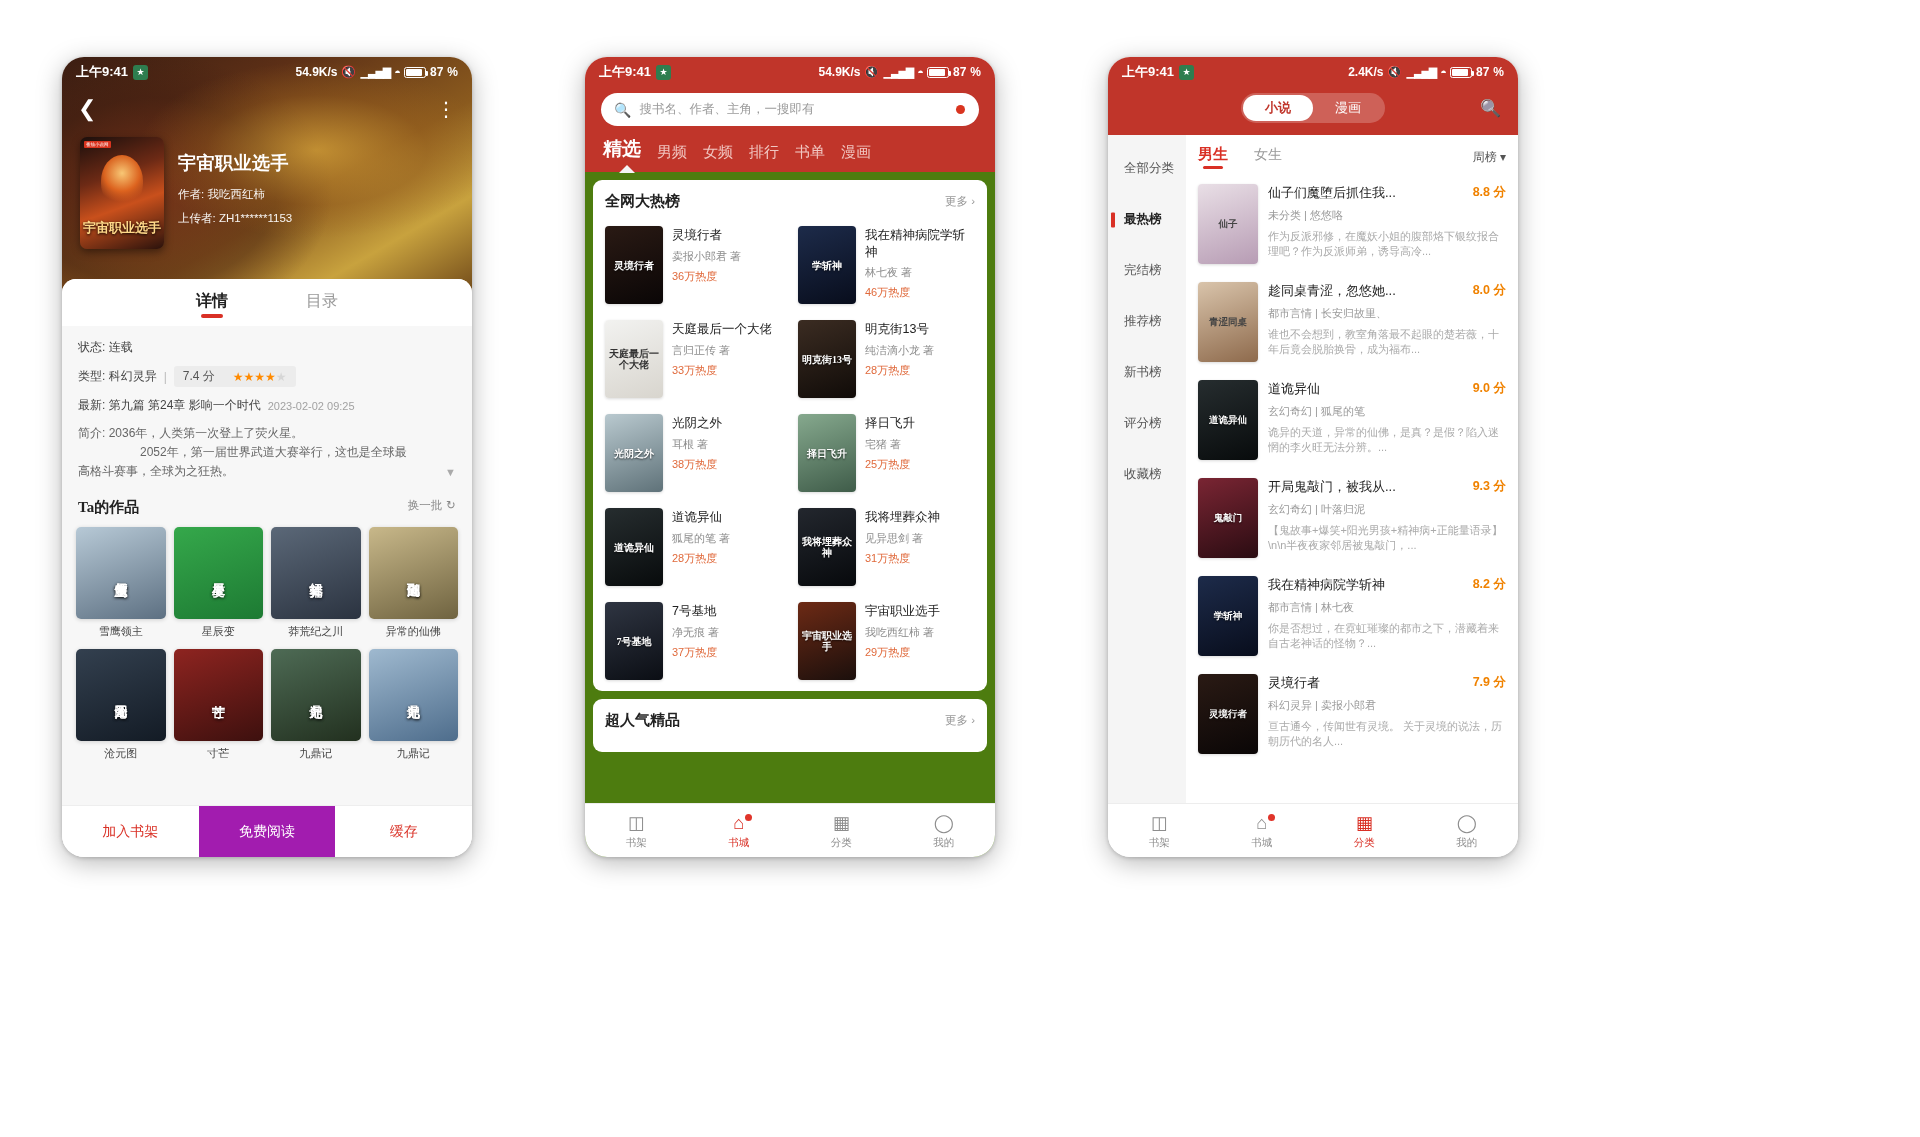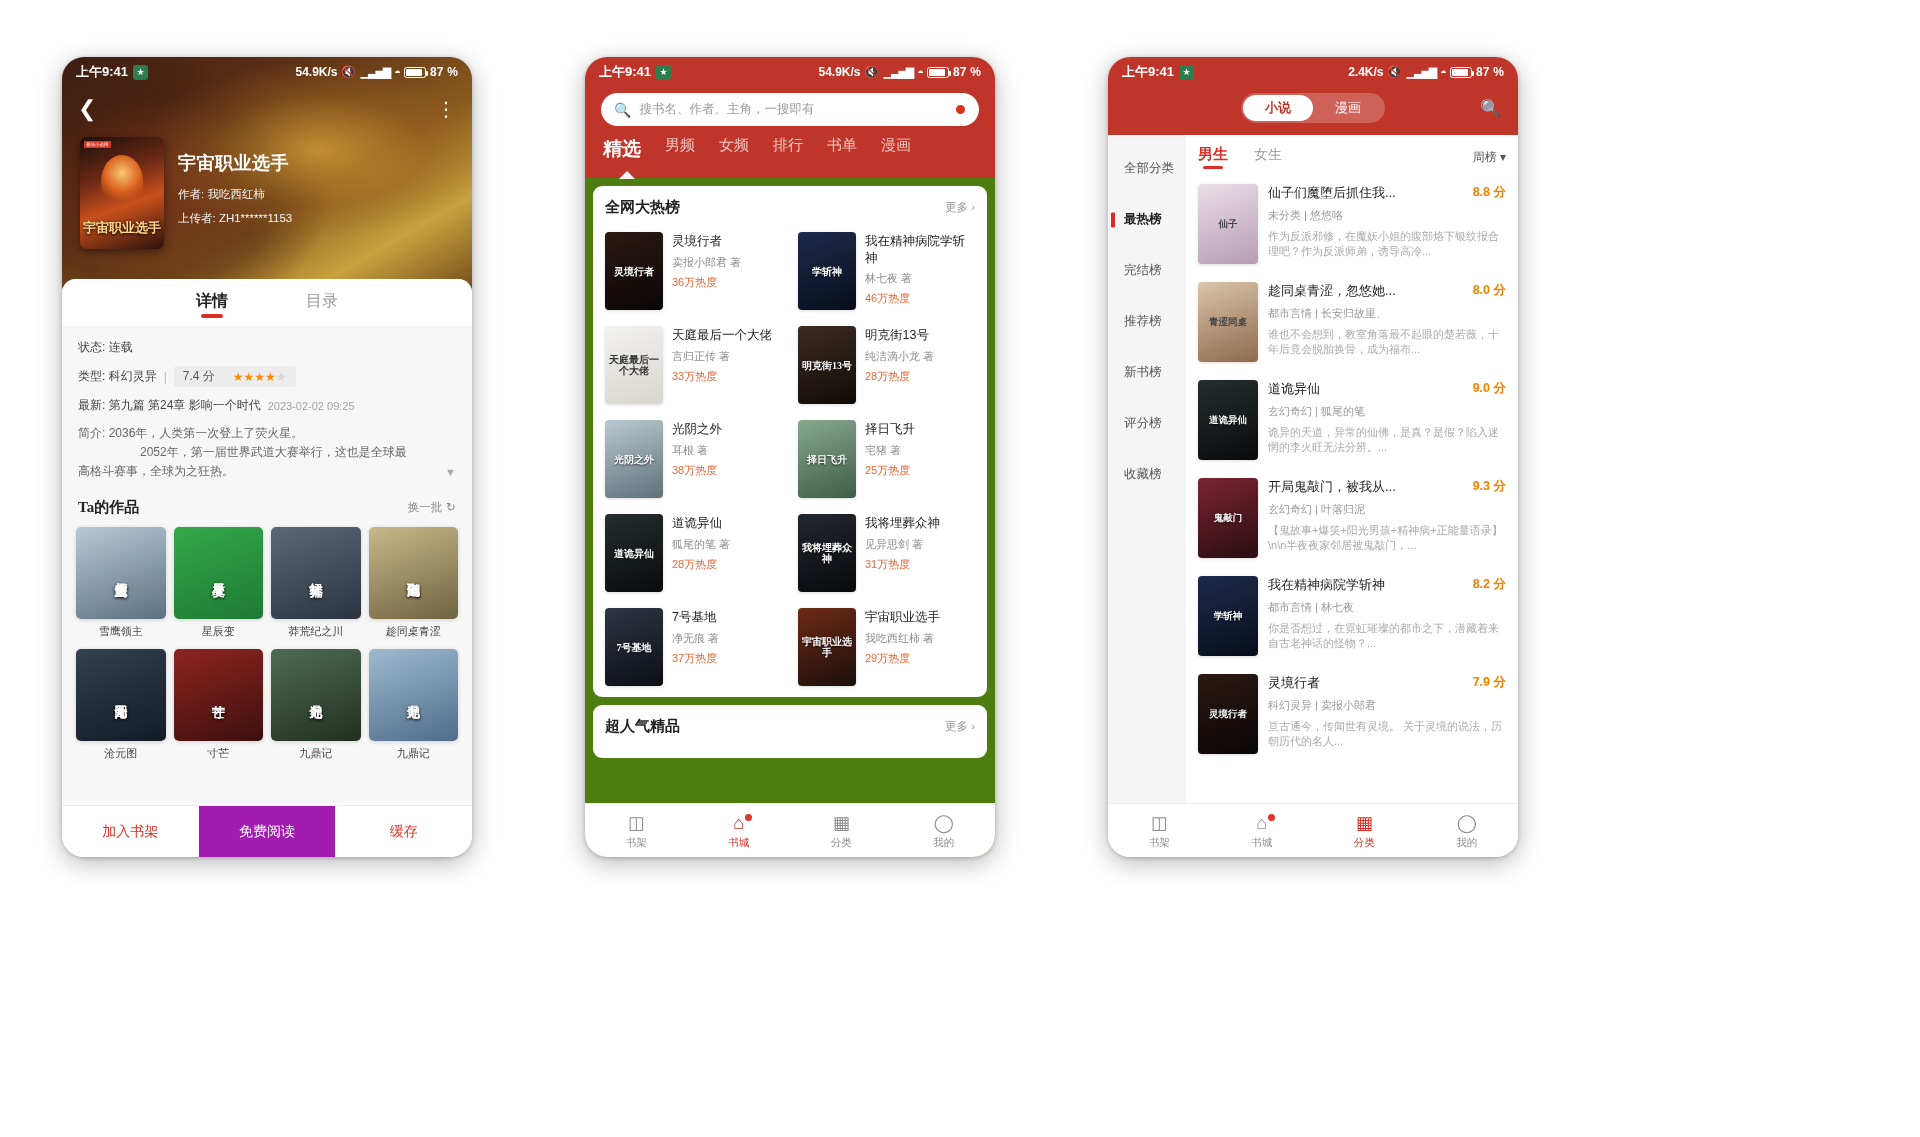--- a/index.html
+++ b/index.html
@@ -114,21 +114,21 @@
   .stars { color: #ff8a00; font-size: 12px; letter-spacing: 0px; }
   .stars .dim { color: #d6d6d6; }
   .p1-latest { color: #444; }
   .p1-date { color: #a2a2a2; margin-left: 7px; font-size: 11px; }
   .p1-intro { font-size: 12px; color: #666; line-height: 1.6; position: relative; padding-right: 16px; }
   .p1-intro .ind { display:block; text-indent: 62px; }
   .chev-down {
     position: absolute; right: 0; bottom: 0; color: #aaa; font-size: 11px;
   }
   .p1-workhead {
-    display: flex; align-items: center; justify-content: space-between;
+    display: flex; align-items: flex-start; justify-content: space-between;
     padding: 16px 16px 10px;
   }
   .p1-workhead h3 { font-size: 15px; color: #222; font-weight: bold; font-family: "Liberation Serif", serif; }
   .p1-refresh { font-size: 11.5px; color: #888; display:flex; align-items:center; gap:4px; }
   .p1-grid { display: grid; grid-template-columns: repeat(4, 1fr); gap: 10px 8px; padding: 0 14px; }
   .p1-item { text-align: center; }
   .p1-bc {
     width: 100%; height: 92px; border-radius: 5px; position: relative; overflow: hidden;
     display: flex; align-items: center; justify-content: center;
     box-shadow: 0 1px 4px rgba(0,0,0,.16);
@@ -152,21 +152,21 @@
   .p2-head { background: #c0352a; color: #fff; padding-bottom: 0; }
   .p2-head .statusbar { color: #fff; }
   .p2-searchwrap { padding: 6px 16px 10px; }
   .p2-search {
     background: #fff; border-radius: 17px; height: 33px; display: flex;
     align-items: center; padding: 0 13px; gap: 8px; position: relative;
   }
   .p2-search .q { font-size: 14px; color: #9a9a9a; }
   .p2-search .ph { font-size: 12.5px; color: #9a9a9a; }
   .p2-dot { position: absolute; right: 14px; width: 9px; height: 9px; border-radius: 50%; background: #d9341f; }
-  .p2-tabs { display: flex; gap: 24px; padding: 0 18px 12px; position: relative; }
+  .p2-tabs { display: flex; gap: 16px; padding: 0 18px 6px; position: relative; align-items: flex-end; }
   .p2-tab { font-size: 15px; color: #f1c6c1; padding-bottom: 4px; position: relative; }
   .p2-tab.active { color: #fff; font-size: 19px; font-weight: bold; }
   .p2-arrow {
     position: absolute; left: 34px; bottom: -1px; width: 0; height: 0;
     border-left: 8px solid transparent; border-right: 8px solid transparent;
     border-bottom: 8px solid #f5f5f5;
   }
   .p2-body { background: #4d7c0f; height: 100%; overflow: hidden; }
   .p2-card { background: #fff; margin: 8px 8px 0; border-radius: 9px; padding: 12px 12px 6px; }
   .p2-cardhead { display: flex; justify-content: space-between; align-items: center; margin-bottom: 10px; }
@@ -339,21 +339,21 @@
           <div class="p1-item">
             <div class="p1-bc" style="background:linear-gradient(160deg,#5b6878 0%,#2b3340 100%)">
               <span>莽荒纪</span>
             </div>
             <div class="p1-bname">莽荒纪之川</div>
           </div>
           <div class="p1-item">
             <div class="p1-bc" style="background:linear-gradient(160deg,#c8b88a 0%,#6f6340 100%)">
               <span>飞剑问道</span>
             </div>
-            <div class="p1-bname">趁同桌青涩</div>
+            <div class="p1-bname">异常的仙佛</div>
           </div>
           <div class="p1-item">
             <div class="p1-bc" style="background:linear-gradient(160deg,#33404f 0%,#131b25 100%)">
               <span>沧元图</span>
             </div>
             <div class="p1-bname">沧元图</div>
           </div>
           <div class="p1-item">
             <div class="p1-bc" style="background:linear-gradient(160deg,#8e2420 0%,#3d100e 100%)">
               <span>寸芒</span>

